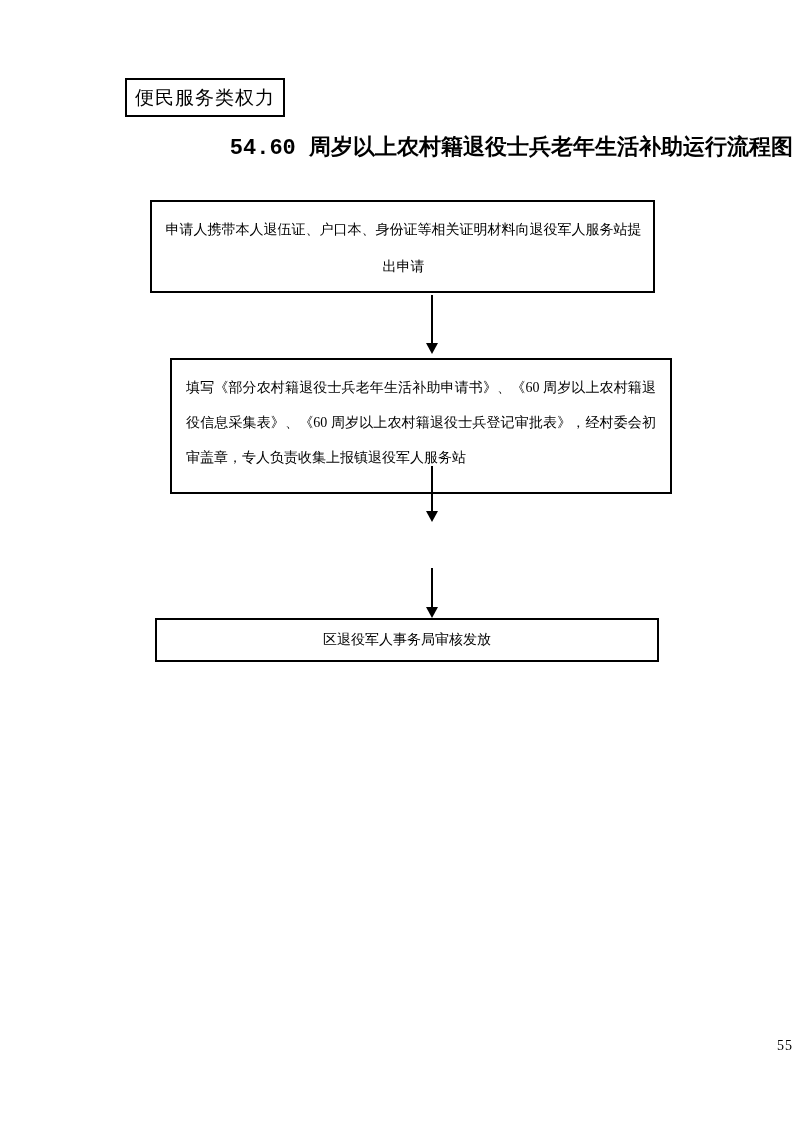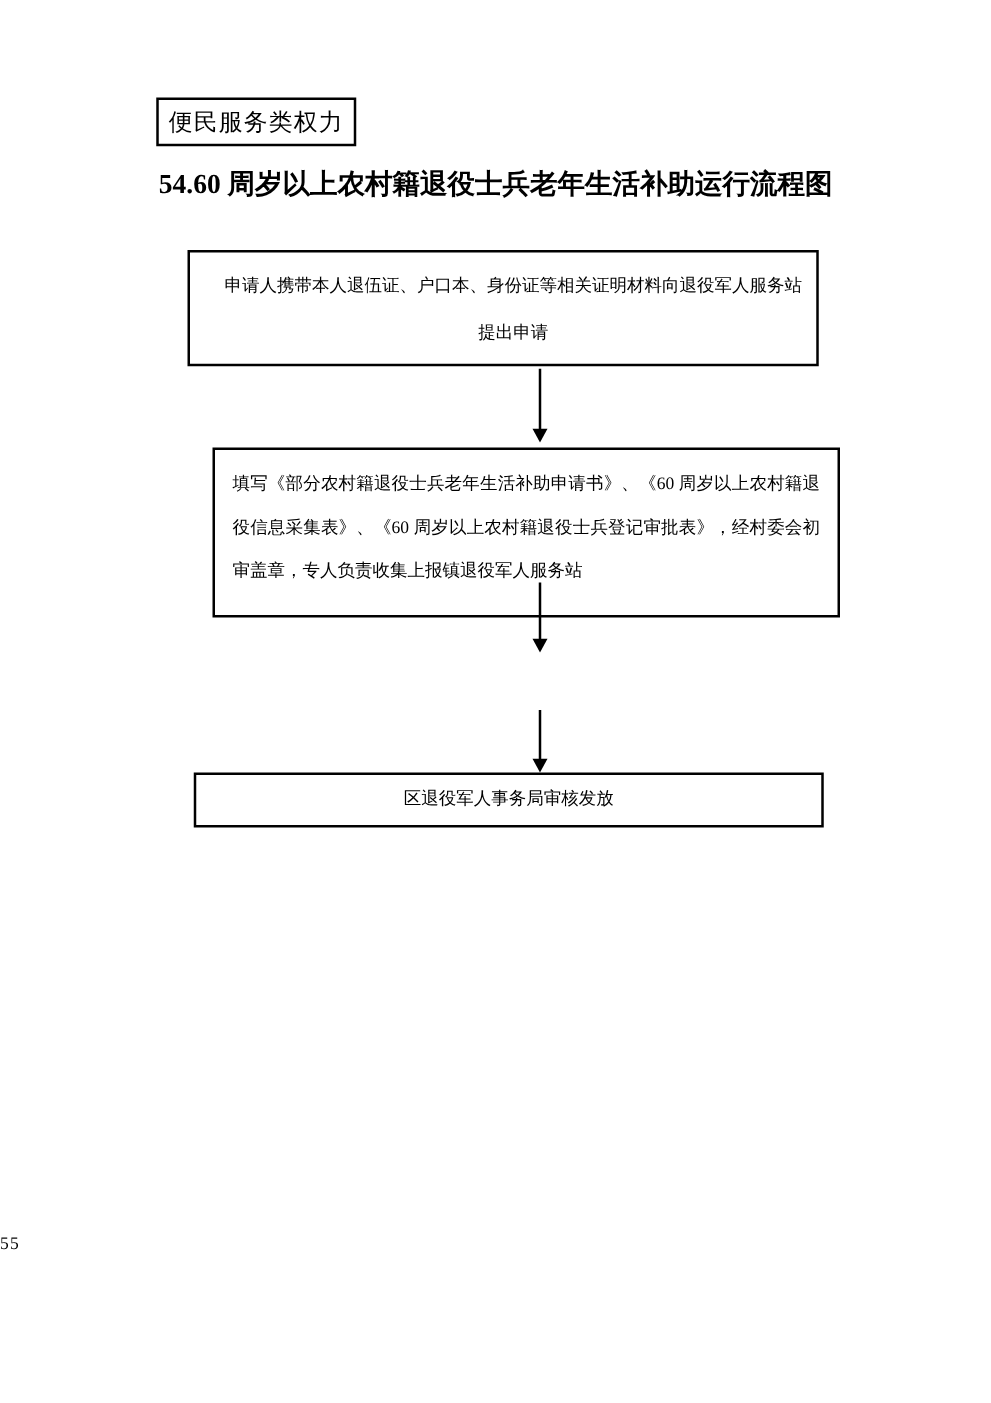--- a/index.html
+++ b/index.html
@@ -25,36 +25,36 @@
     justify-content: center;
     font-family: Liberation Mono, monospace;
     font-size: 19px;
     letter-spacing: 1px;
   }
   .doc-title {
     position: absolute;
     left: 0;
     top: 132px;
     width: 100%;
-    text-align: center;
-    font-family: Liberation Serif, serif;
+    text-align: right;
+    font-family: Liberation Mono, monospace;
     font-weight: bold;
     font-size: 22px;
     white-space: nowrap;
   }
   .flow-box {
     position: absolute;
     box-sizing: border-box;
     border: 2px solid #000000;
     font-size: 14px;
     line-height: 1;
   }
   .flow-box-1 {
     left: 150px; top: 200px; width: 505px; height: 93px;
-    padding: 9px 6px 0 22px;
+    padding: 9px 6px 0 8px;
     text-align: center;
     line-height: 37px;
   }
   .flow-box-2 {
     left: 170px; top: 358px; width: 502px; height: 136px;
     padding: 10px 14px 0 14px;
     text-align: justify;
     line-height: 35px;
   }
   .flow-box-3 {
@@ -84,23 +84,23 @@
   }
   .vline-1 { top: 295px; height: 49px; }
   .arrowhead-1 { top: 343px; }
   .vline-2 { top: 466px; height: 46px; }
   .arrowhead-2 { top: 511px; }
   .vline-3 { top: 568px; height: 40px; }
   .arrowhead-3 { top: 607px; }
   .page-number {
     position: absolute;
     left: 0;
-    top: 988px;
+    top: 1038px;
     width: 100%;
-    text-align: left;
+    text-align: right;
     font-size: 14px;
     letter-spacing: 1px;
     font-family: Liberation Serif, serif;
   }
 </style>
 </head>
 <body>
 
 <div class="page">
 

